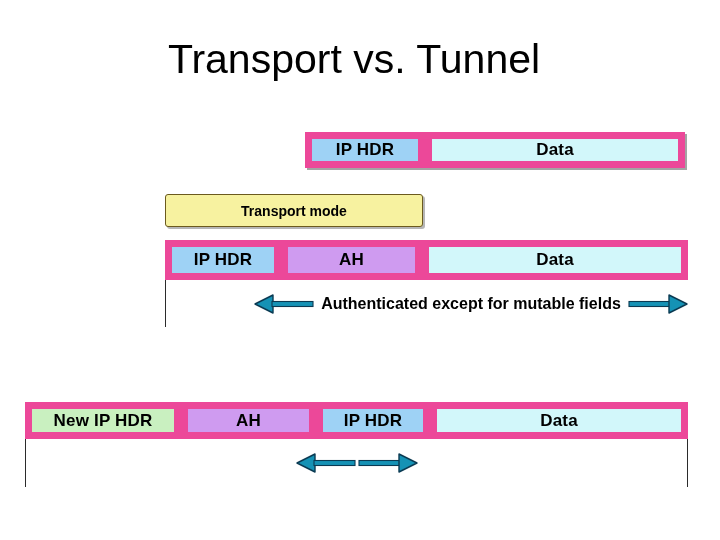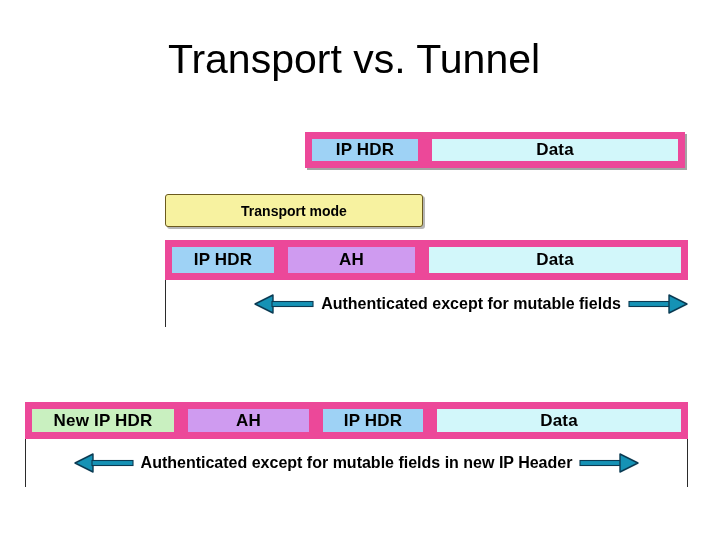--- a/index.html
+++ b/index.html
@@ -152,21 +152,20 @@
   <div class="field" style="left:430px; top:402px; width:258px; height:37px; background:#d2f7fa;">Data</div>
 
   <div class="anno-band" style="left:25px; top:439px; width:663px; height:48px;">
     <div class="tick left"></div>
     <div class="tick right"></div>
     <div class="anno-row">
       <svg class="arrow-svg" width="62" height="20" viewBox="0 0 62 20">
         <polygon points="2,10 20,1 20,19" fill="#1592b5" stroke="#0b3a52" stroke-width="1.4" stroke-linejoin="round"></polygon>
         <rect x="19" y="7.5" width="41" height="5" fill="#1592b5" stroke="#0b3a52" stroke-width="1.1"></rect>
       </svg>
-      <span class="anno-caption">Authenticated except for mutable fields in new IP Header</span>
       <svg class="arrow-svg" width="62" height="20" viewBox="0 0 62 20">
         <rect x="2" y="7.5" width="41" height="5" fill="#1592b5" stroke="#0b3a52" stroke-width="1.1"></rect>
         <polygon points="60,10 42,1 42,19" fill="#1592b5" stroke="#0b3a52" stroke-width="1.4" stroke-linejoin="round"></polygon>
       </svg>
     </div>
   </div>
 
 </div>
 
 </body></html>

